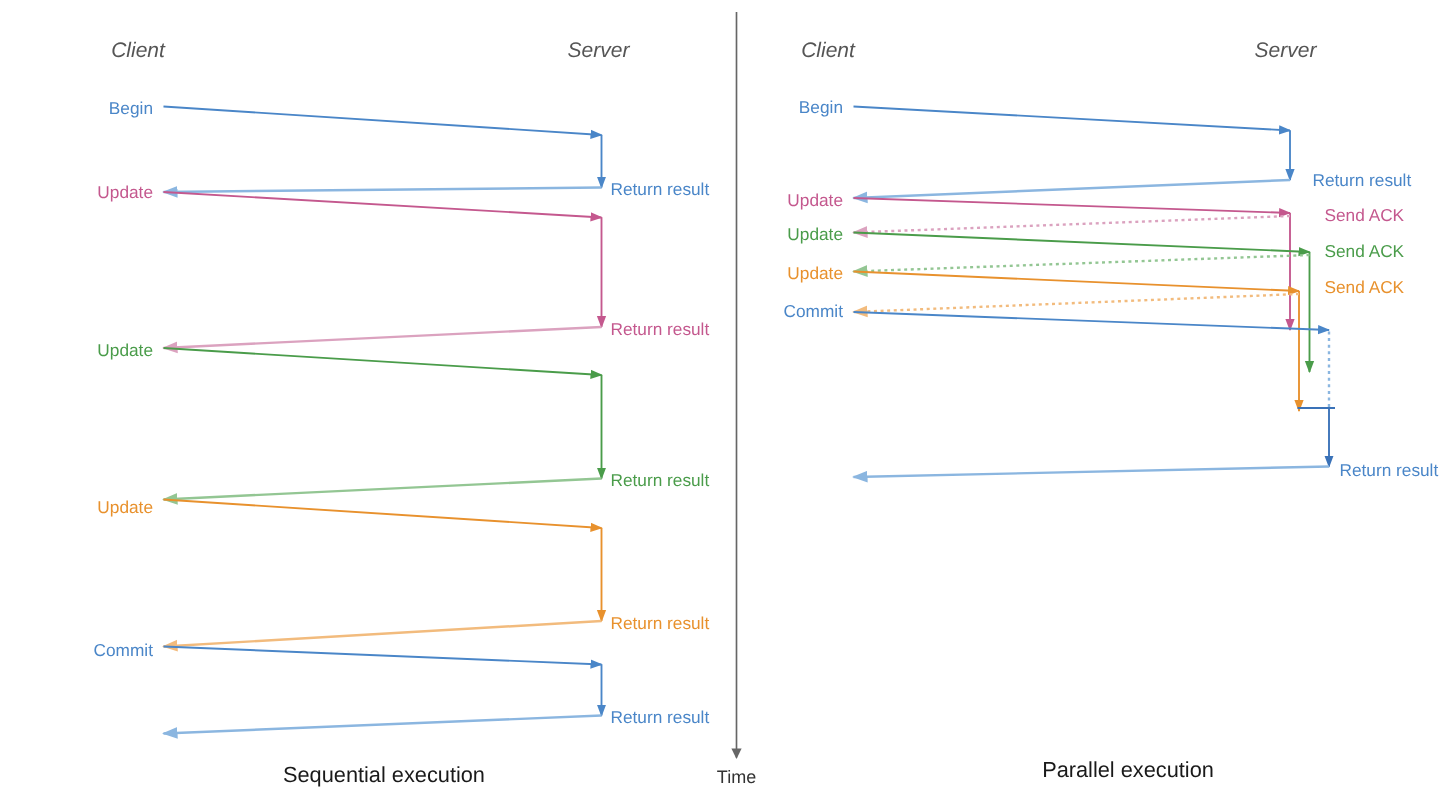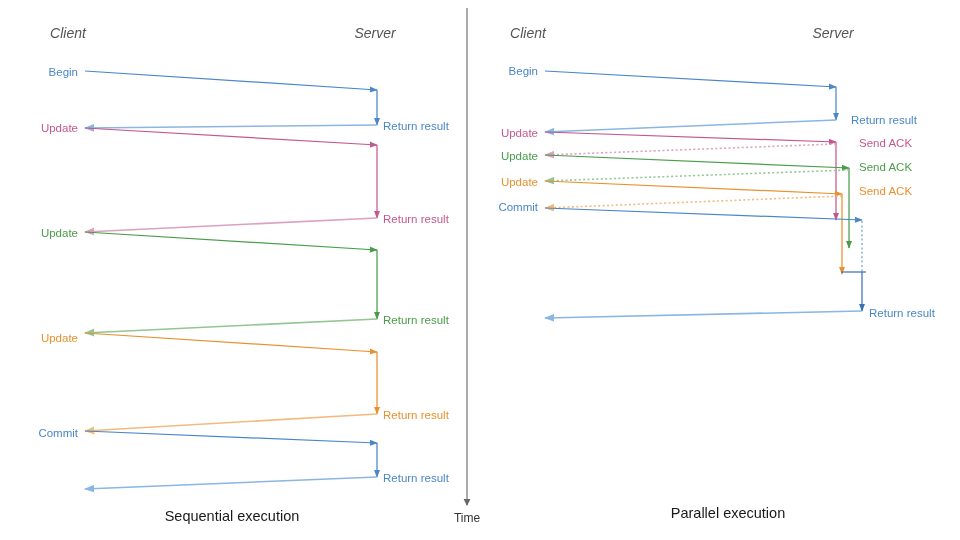--- a/index.html
+++ b/index.html
@@ -11,20 +11,21 @@
   body {
     width: 960px;
     height: 540px;
     font-family: "Liberation Sans", sans-serif;
     overflow: hidden;
   }
   #diagram-root {
     position: relative;
     width: 764px;
     height: 540px;
+    padding-left: 24px;
   }
   svg#seq-svg {
     display: block;
     width: 960px;
     height: 540px;
   }
   .lane-title {
     font-family: "Liberation Sans", sans-serif;
     font-size: 14px;
     font-style: italic;

